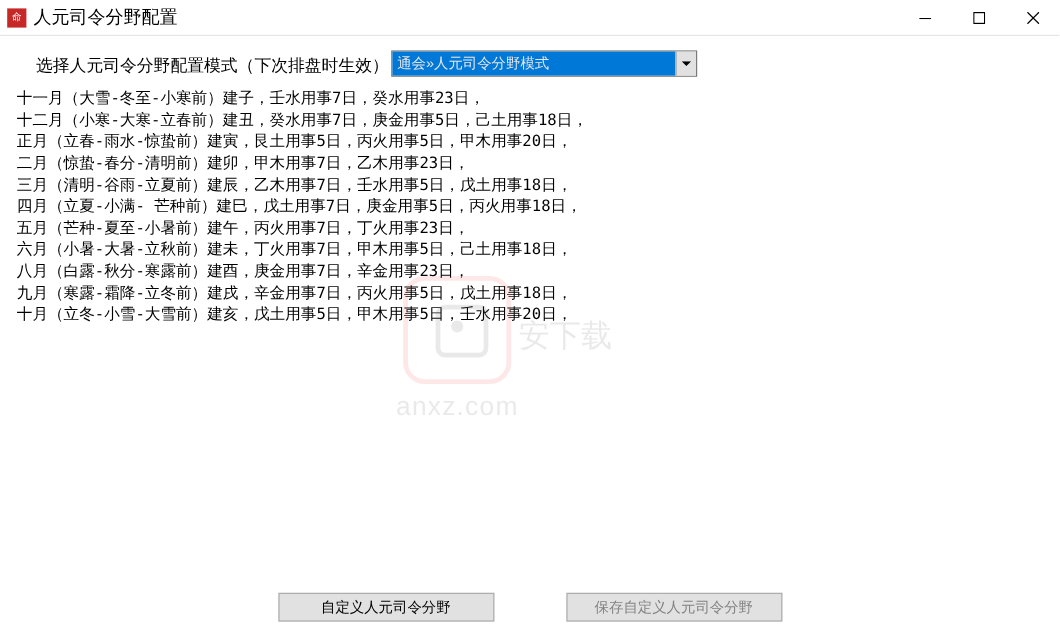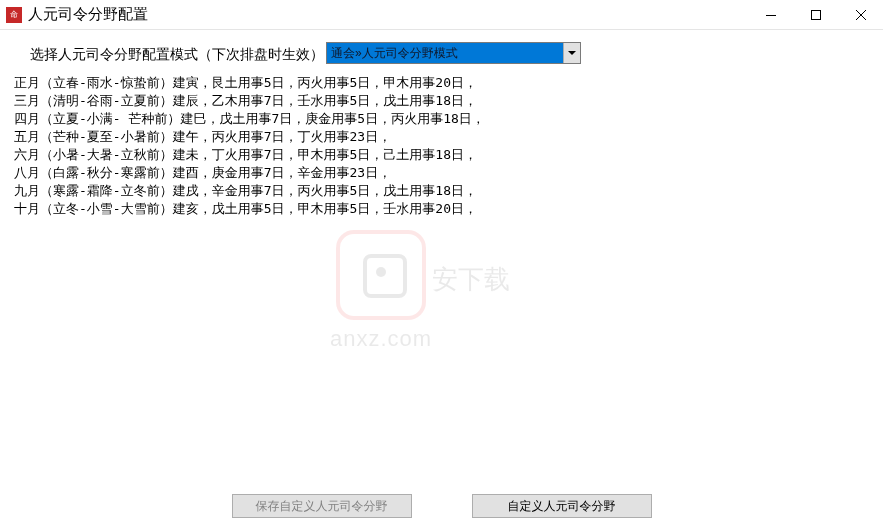--- a/index.html
+++ b/index.html
@@ -79,21 +79,21 @@
       background: #fff;
       display: flex;
       align-items: center;
       position: relative;
       margin-left: 2px;
     }
     .dropdown-text {
       flex: 1;
       padding: 0 4px;
       background: #0078d7;
-      color: #0f172a;
+      color: #e5e5e5;
       height: 100%;
       display: flex;
       align-items: center;
       font-size: 12px;
       white-space: nowrap;
       overflow: hidden;
     }
     .dropdown-arrow {
       width: 17px;
       height: 100%;
@@ -227,35 +227,38 @@
       <div class="dropdown-text">通会»人元司令分野模式</div>
       <div class="dropdown-arrow">
         <svg viewBox="0 0 8 4">
             <path d="M0 0 L4 4 L8 0 Z" fill="#000"></path>
           </svg>
       </div>
     </div>
   </div>
 
   <div class="data-lines">
+    <div class="data-line">十一月（大雪-冬至-小寒前）建子，壬水用事7日，癸水用事23日，</div>
+    <div class="data-line">十二月（小寒-大寒-立春前）建丑，癸水用事7日，庚金用事5日，己土用事18日，</div>
     <div class="data-line">正月（立春-雨水-惊蛰前）建寅，艮土用事5日，丙火用事5日，甲木用事20日，</div>
+    <div class="data-line">二月（惊蛰-春分-清明前）建卯，甲木用事7日，乙木用事23日，</div>
     <div class="data-line">三月（清明-谷雨-立夏前）建辰，乙木用事7日，壬水用事5日，戊土用事18日，</div>
     <div class="data-line">四月（立夏-小满- 芒种前）建巳，戊土用事7日，庚金用事5日，丙火用事18日，</div>
     <div class="data-line">五月（芒种-夏至-小暑前）建午，丙火用事7日，丁火用事23日，</div>
     <div class="data-line">六月（小暑-大暑-立秋前）建未，丁火用事7日，甲木用事5日，己土用事18日，</div>
     <div class="data-line">八月（白露-秋分-寒露前）建酉，庚金用事7日，辛金用事23日，</div>
     <div class="data-line">九月（寒露-霜降-立冬前）建戌，辛金用事7日，丙火用事5日，戊土用事18日，</div>
     <div class="data-line">十月（立冬-小雪-大雪前）建亥，戊土用事5日，甲木用事5日，壬水用事20日，</div>
   </div>
 
   <div class="watermark">
     <div class="watermark-icon">
       <div class="watermark-cn">安下载</div>
     </div>
     <div class="watermark-text">anxz.com</div>
   </div>
 
   <div class="bottom-buttons">
+    <div class="btn">自定义人元司令分野</div>
     <div class="btn disabled">保存自定义人元司令分野</div>
-    <div class="btn">自定义人元司令分野</div>
   </div>
 
 </div>
 
 </body></html>

